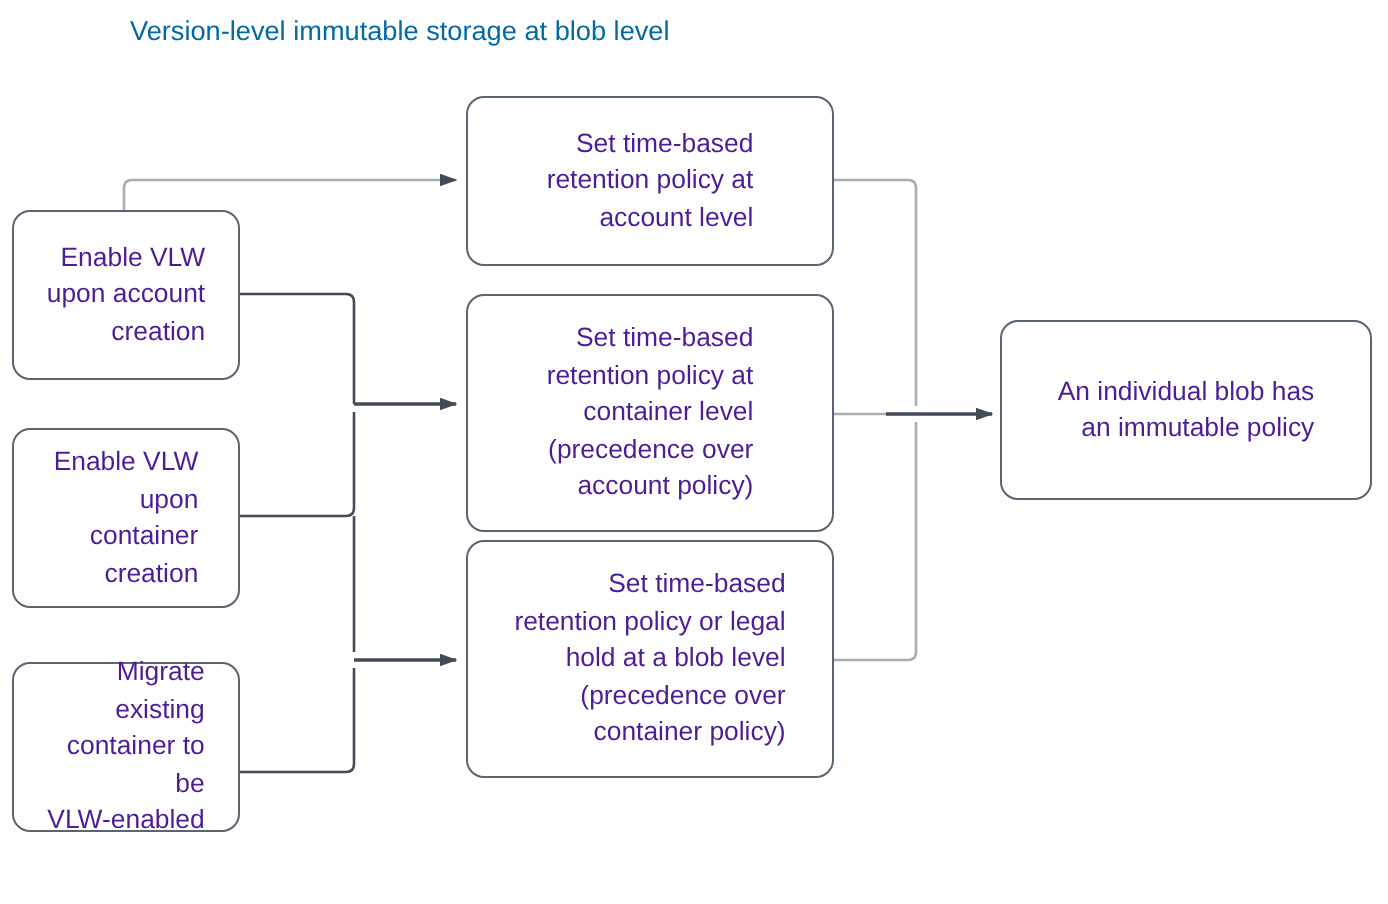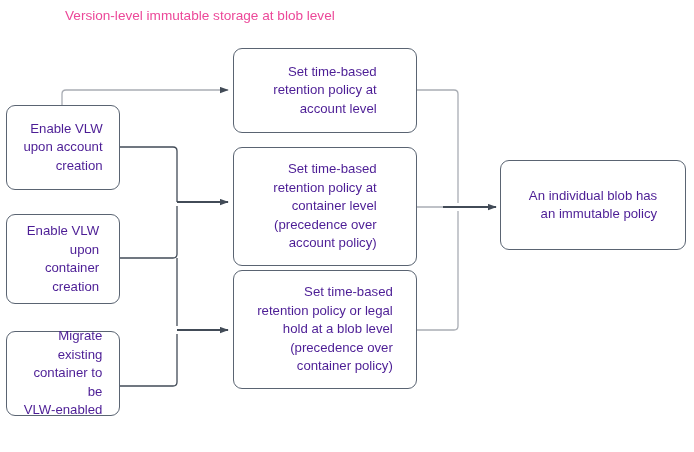--- a/index.html
+++ b/index.html
@@ -35,21 +35,21 @@
     color: #4c1d95;
     font-size: 13.2px;
     line-height: 18.5px;
     padding: 2px 6px;
     white-space: pre-line;
   }
   #page-title {
     position: absolute;
     left: 65px;
     top: 7px;
-    color: #ec4899;
+    color: #0369a1;
     font-size: 13.6px;
     line-height: 17px;
     white-space: nowrap;
   }
 </style>
 </head>
 <body>
 
 <div id="canvas">
 

